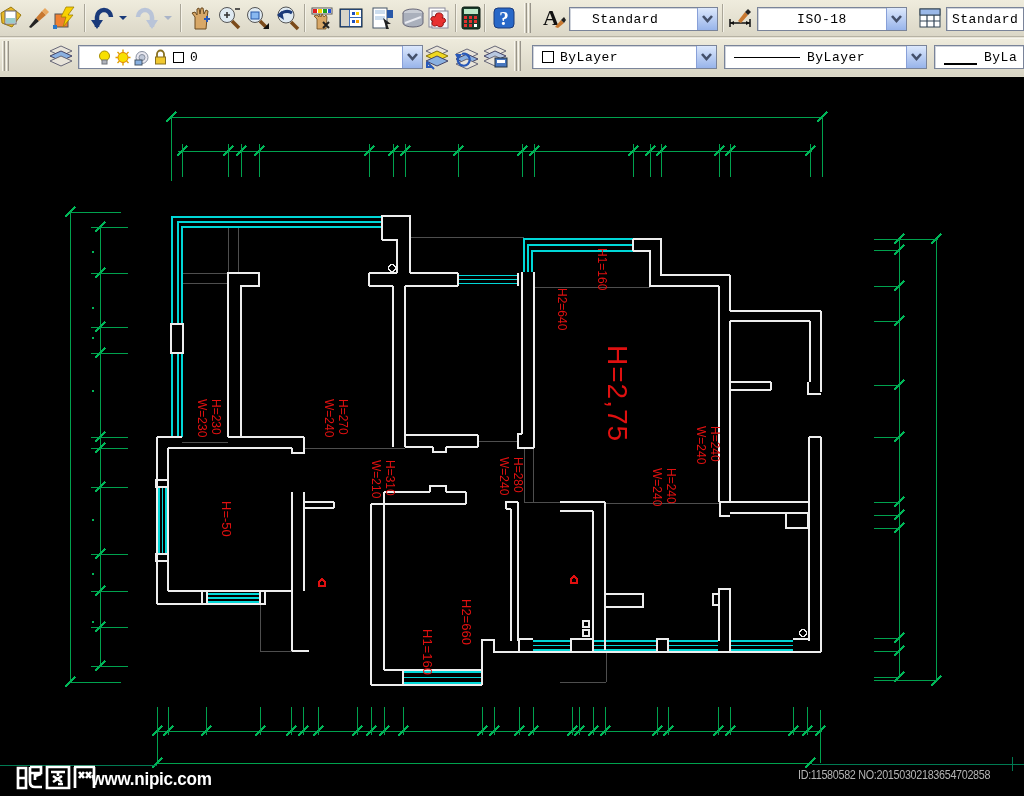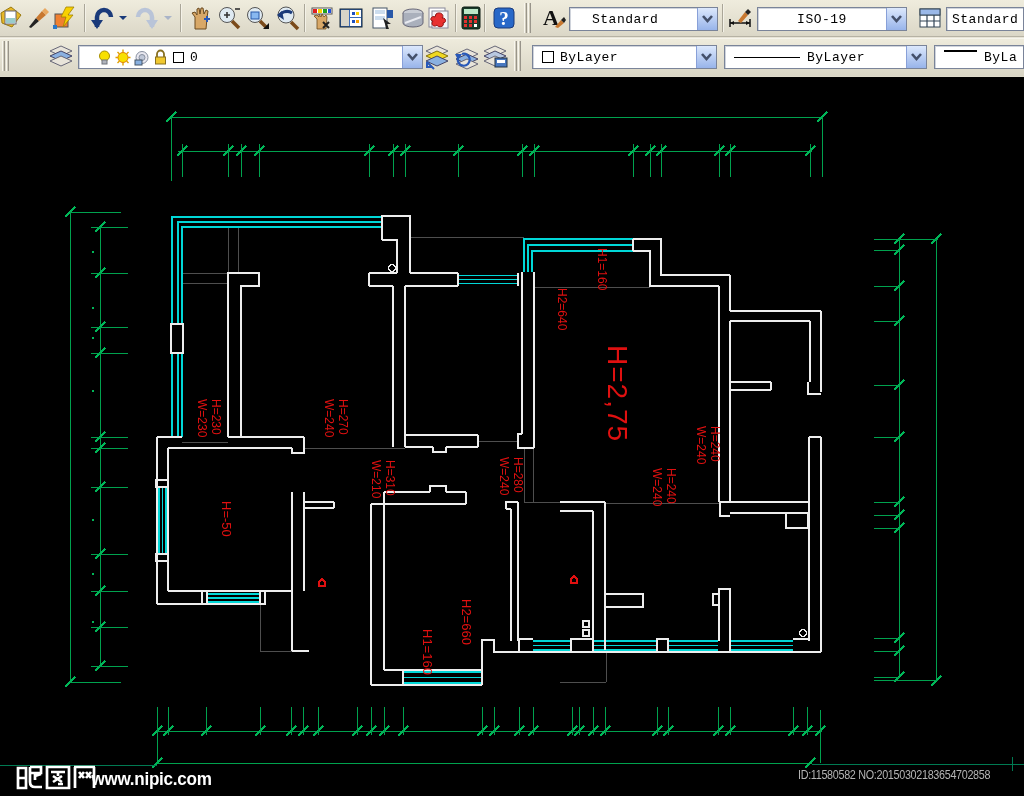--- a/index.html
+++ b/index.html
@@ -185,21 +185,21 @@
       <svg width="26" height="26" viewBox="0 0 26 26">
         <path d="M2 18 h20" stroke="#111" stroke-width="1.5"></path>
         <path d="M2 14 v8 M22 14 v8" stroke="#111" stroke-width="1.5"></path>
         <path d="M2 18 l4 -2 v4 Z M22 18 l-4 -2 v4 Z" fill="#111"></path>
         <path d="M10 16 L17 7 L20 10 L13 18 Z" fill="#c87830"></path>
         <path d="M17 7 L20 4 L23 7 L20 10 Z" fill="#222"></path>
       </svg>
     </div>
 <div class="combo" style="left:757px;top:7px;width:150px;height:24px">
       <div class="cfield">
-        <span class="ctext" style="margin:0 auto">ISO-19</span>
+        <span class="ctext" style="margin:0 auto">ISO-18</span>
       </div>
       <div class="cbtn" style="width:20px">
         <svg width="17" height="18" viewBox="0 0 17 18">
           <path d="M4 6 L8.5 11 L13 6" fill="none" stroke="#44506a" stroke-width="2.6"></path>
         </svg>
       </div>
     </div>
 <div class="tbtn" style="left:917px;top:5px;width:26px">
       <svg width="26" height="26" viewBox="0 0 26 26">
         <rect x="3" y="4" width="20" height="18" fill="#fff" stroke="#345"></rect>
@@ -302,21 +302,21 @@
         </span>
       </div>
       <div class="cbtn" style="width:20px">
         <svg width="17" height="18" viewBox="0 0 17 18">
           <path d="M4 6 L8.5 11 L13 6" fill="none" stroke="#44506a" stroke-width="2.6"></path>
         </svg>
       </div>
     </div>
 <div class="combo" style="left:934px;top:45px;width:90px;height:24px">
       <div class="cfield">
-        <span style="display:flex;align-items:flex-start;padding-left:9px">
+        <span style="display:flex;align-items:flex-end;padding-left:9px">
           <span style="display:inline-block;width:33px;height:0;border-top:2.5px solid #000"></span>
           <span class="ctext" style="padding-left:7px">ByLa</span>
         </span>
       </div>
     </div>
 </div>
 <svg id="canvas" shape-rendering="crispEdges" width="1024" height="716" viewBox="0 80 1024 716">
 <rect x="0" y="80" width="1024" height="716" fill="#000"></rect>
 <line x1="171" y1="117" x2="822" y2="117" stroke="#00a24e" stroke-width="1" stroke-linecap="butt"></line>
 <line x1="166" y1="122" x2="176" y2="112" stroke="#00b658" stroke-width="1.6"></line>

